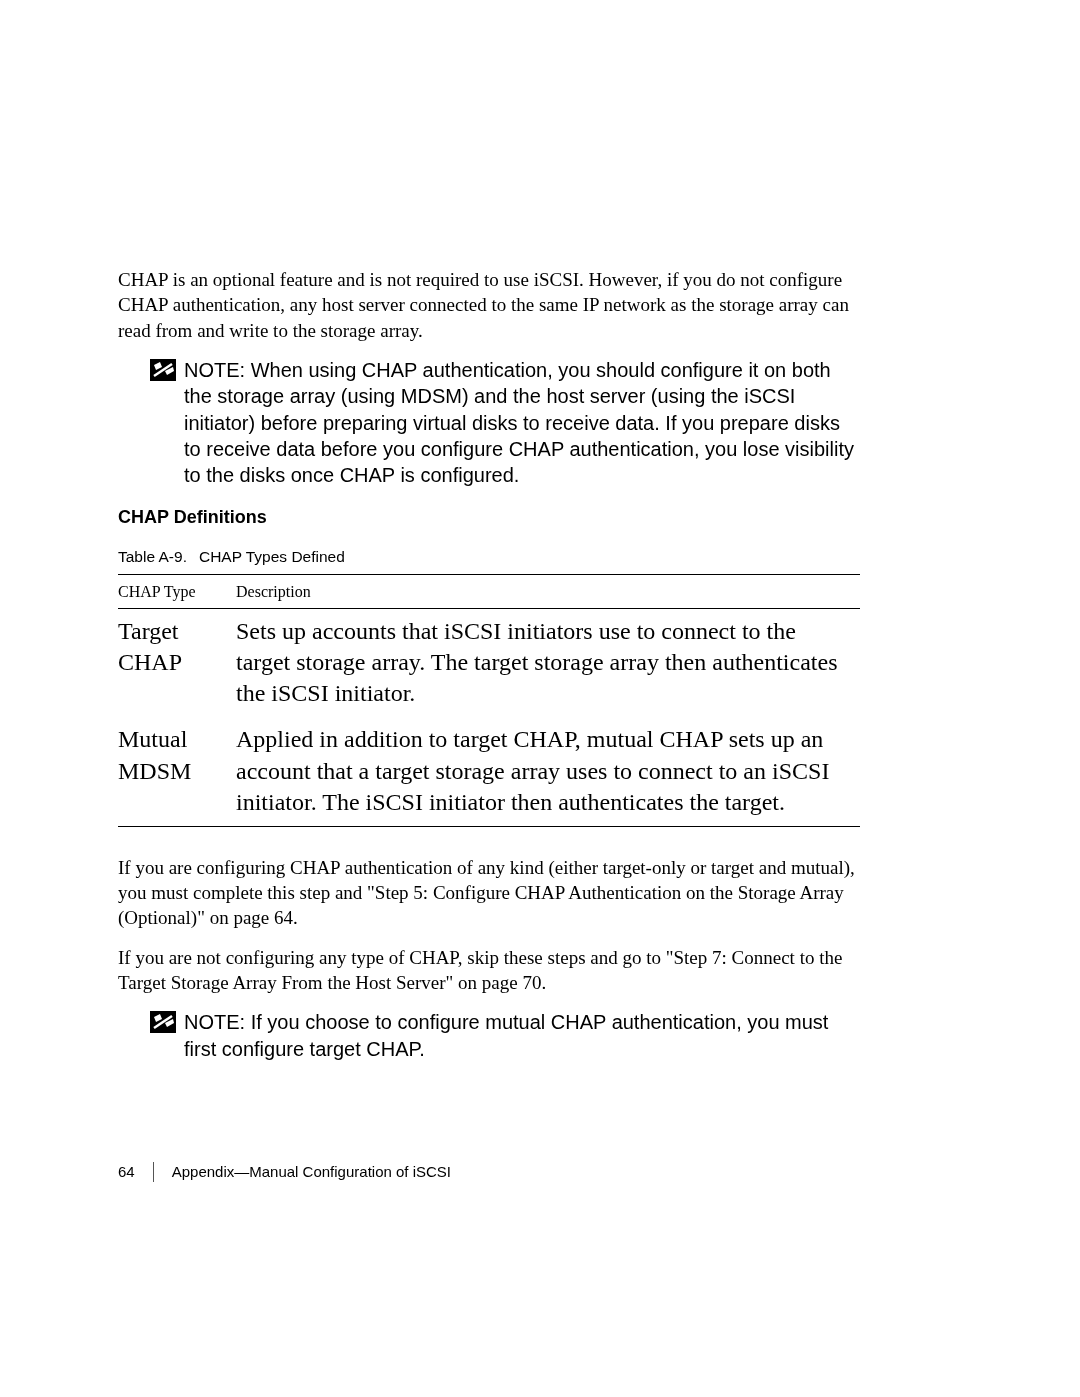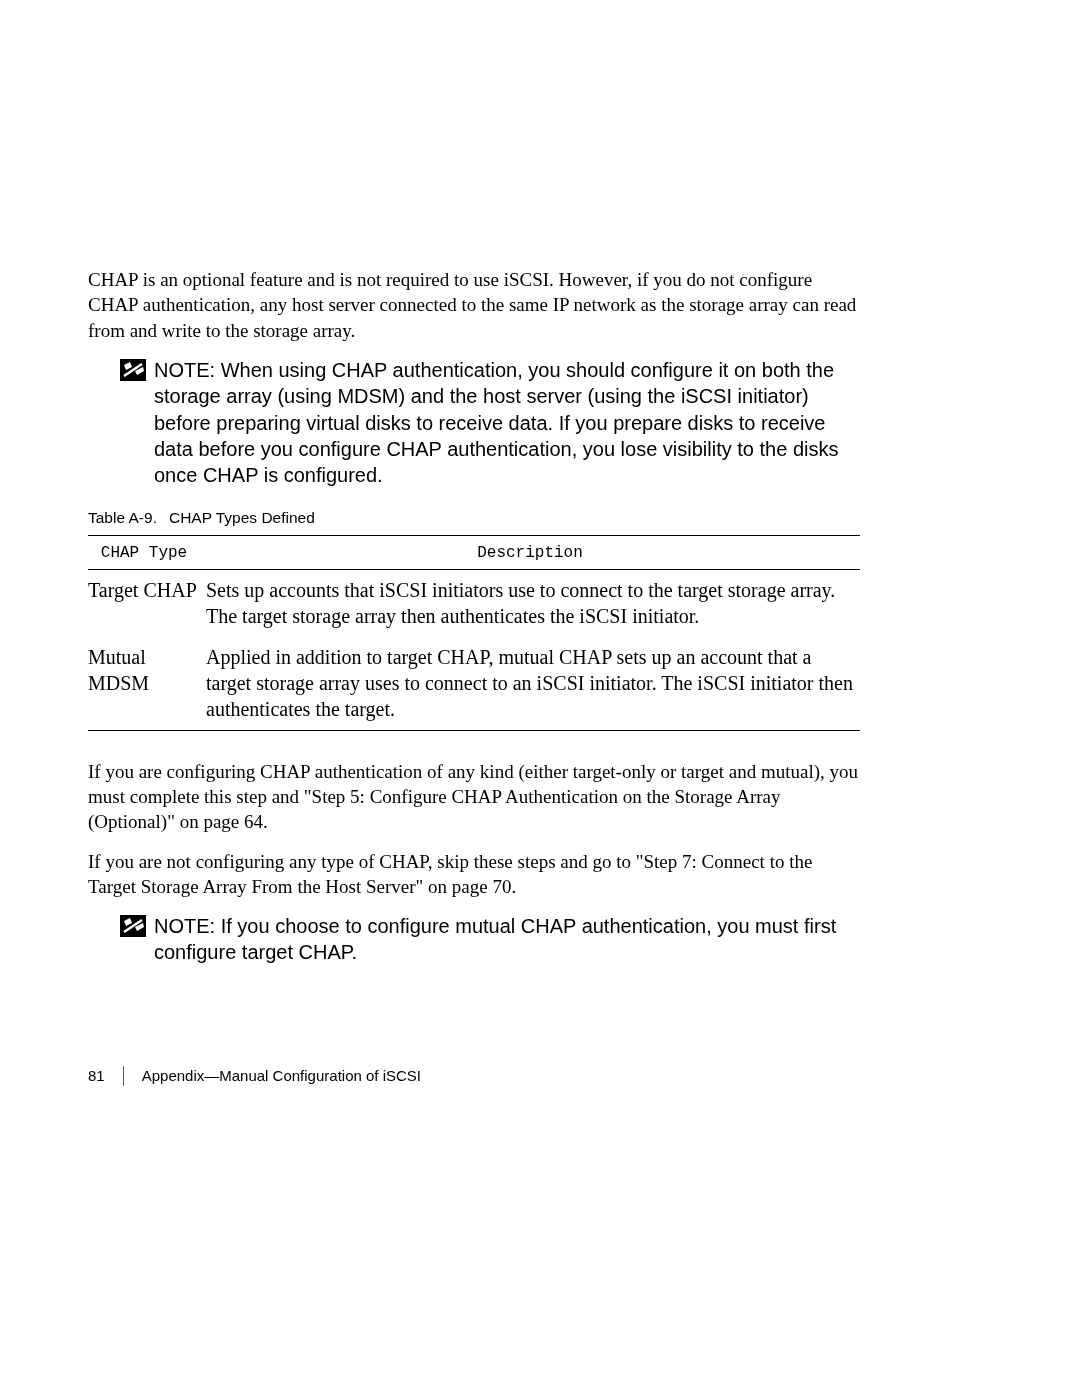--- a/index.html
+++ b/index.html
@@ -5,21 +5,21 @@
     * { box-sizing: border-box; margin: 0; padding: 0; }
     body {
       background: #fff;
       font-family: Georgia, "Times New Roman", serif;
       color: #000;
       width: 1080px;
       height: 1397px;
       position: relative;
     }
     .page {
-      padding: 267px 220px 0 88px;
+      padding: 267px 220px 0 118px;
     }
     .body-text {
       font-size: 19px;
       line-height: 1.33;
       margin-bottom: 14px;
     }
     .note-block {
       display: flex;
       margin: 6px 0 16px 32px;
       font-family: Arial, Helvetica, sans-serif;
@@ -49,30 +49,30 @@
       font-size: 15.5px;
       margin: 20px 0 8px 0;
     }
     .table-caption .tabnum { margin-right: 12px; }
     .data-table {
       width: 100%;
       border-collapse: collapse;
       margin-bottom: 28px;
     }
     .data-table th {
-      text-align: center;
-      font-family: Liberation Mono, monospace;
+      text-align: left;
+      font-family: Liberation Serif, serif;
       font-size: 16px;
       font-weight: 400;
       padding: 8px 6px 7px 0;
       border-top: 1.5px solid #000;
       border-bottom: 1px solid #000;
     }
     .data-table td {
-      font-size: 20px;
+      font-size: 24px;
       line-height: 1.3;
       padding: 7px 6px 8px 0;
       vertical-align: top;
       font-family: Georgia, "Times New Roman", serif;
     }
     .data-table tr.last td {
       border-bottom: 1.5px solid #000;
     }
     .data-table td.col1 { width: 118px; }
     .section-heading {
@@ -110,20 +110,21 @@
       <svg viewBox="0 0 26 22" width="26" height="22">
         <rect x="0" y="0" width="26" height="22" fill="#000"></rect>
         <path d="M4 17 L22 5" stroke="#fff" stroke-width="2.5" fill="none"></path>
         <path d="M4 6 L10 3 L12 8 L6 11 Z" fill="#fff"></path>
         <path d="M15 12 L23 8 L24 12 L17 16 Z" fill="#fff"></path>
       </svg>
     </span>
     <span class="note-text"><span class="note-prefix">NOTE:</span> <span>When using CHAP authentication, you should configure it on both the storage array (using MDSM) and the host server (using the iSCSI initiator) before preparing virtual disks to receive data. If you prepare disks to receive data before you configure CHAP authentication, you lose visibility to the disks once CHAP is configured.</span></span>
   </div>
 
+  <h3 class="subhead">CHAP Definitions</h3>
 
   <div class="table-caption">
     <span class="tabnum">Table A-9.</span><span>CHAP Types Defined</span>
   </div>
 
   <table class="data-table">
     <thead>
       <tr>
         <th>CHAP Type</th>
         <th>Description</th>
@@ -153,18 +154,18 @@
         <path d="M4 17 L22 5" stroke="#fff" stroke-width="2.5" fill="none"></path>
         <path d="M4 6 L10 3 L12 8 L6 11 Z" fill="#fff"></path>
         <path d="M15 12 L23 8 L24 12 L17 16 Z" fill="#fff"></path>
       </svg>
     </span>
     <span class="note-text"><span class="note-prefix">NOTE:</span> <span>If you choose to configure mutual CHAP authentication, you must first configure target CHAP.</span></span>
   </div>
 
 
   <div class="footer">
-    <span class="pagenum">81</span>
+    <span class="pagenum">64</span>
     <span class="sep"></span>
     <span>Appendix—Manual Configuration of iSCSI</span>
   </div>
 
 </div>
 
 </body></html>

